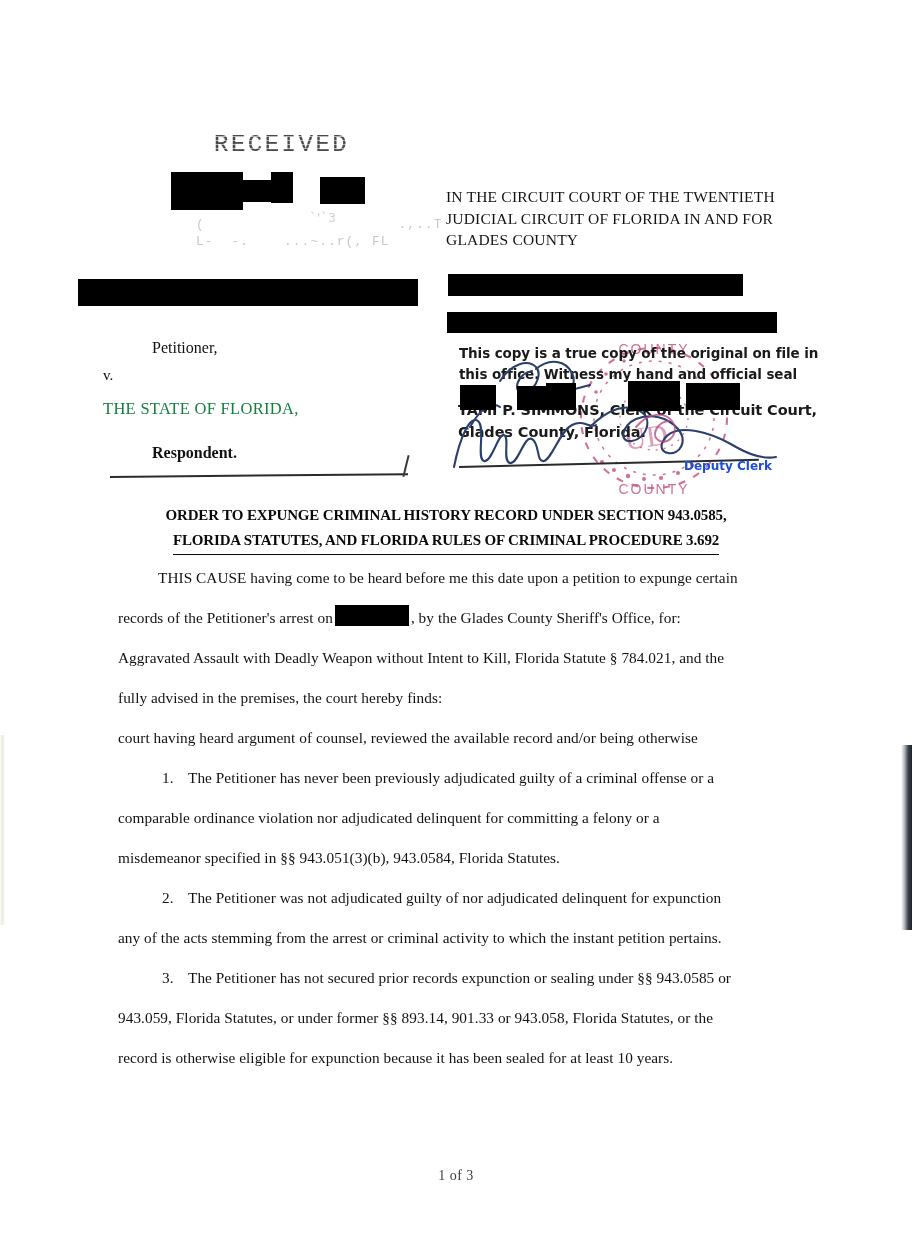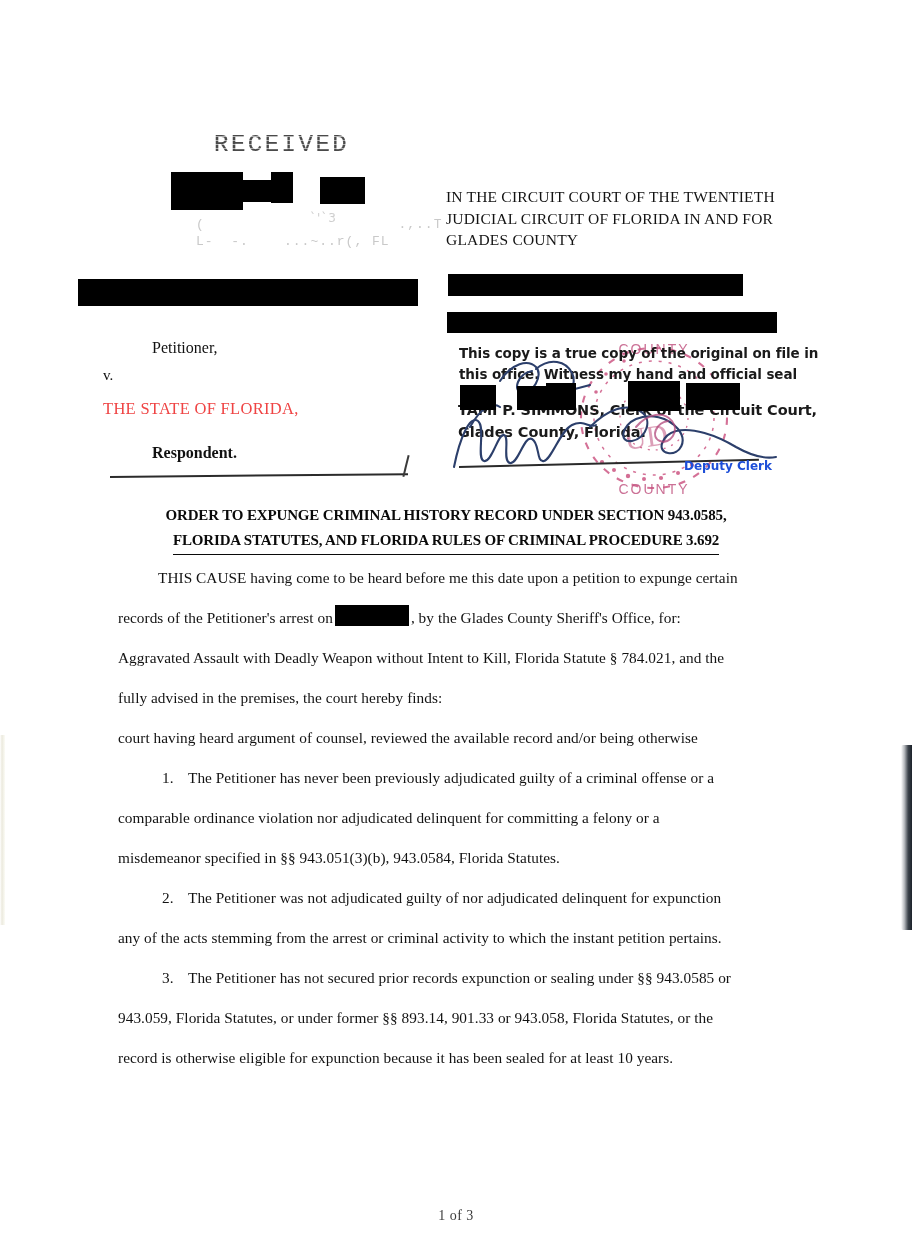--- a/index.html
+++ b/index.html
@@ -116,21 +116,21 @@
   .cap-v {
     position: absolute;
     left: 103px; top: 367px;
     font-size: 15px;
     color: #111;
   }
   .cap-state {
     position: absolute;
     left: 103px; top: 399px;
     font-size: 16.5px;
-    color: #ef4444;
+    color: #15803d;
     letter-spacing: .3px;
   }
   .cap-respondent {
     position: absolute;
     left: 152px; top: 444px;
     font-size: 16px;
     color: #111;
     font-weight: bold;
   }
   .cap-rule {
@@ -237,21 +237,20 @@
   }
   
   .footer {
     position: absolute;
     left: 0; top: 1168px;
     width: 912px;
     text-align: center;
     font-size: 14px;
     color: #3c3c3c;
     letter-spacing: .5px;
-    margin-top: 40px;
   }
 </style>
 </head>
 <body>
 
 <div id="page">
 
   <div class="scan-edge-left"></div>
   <div class="scan-edge-right2"></div>
   <div class="scan-edge-right"></div>

